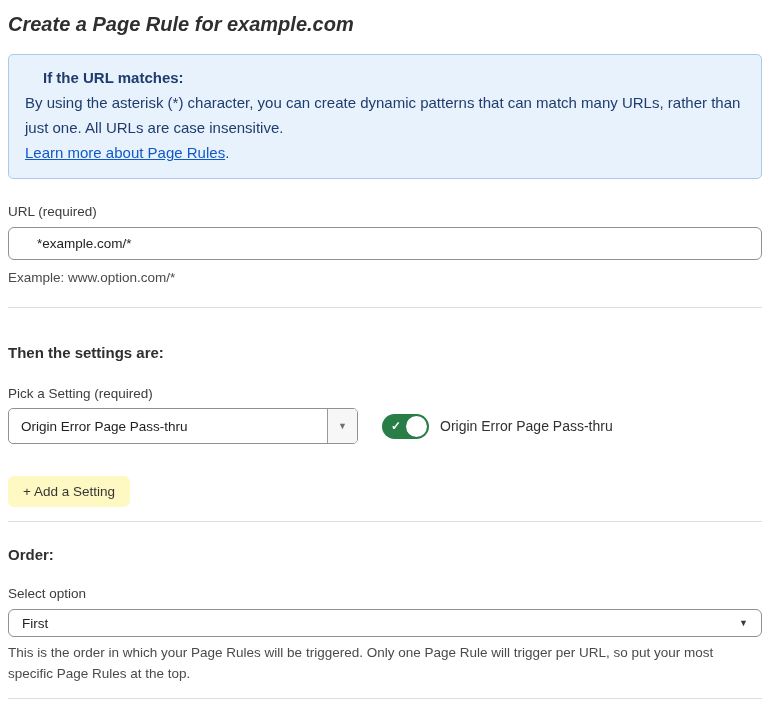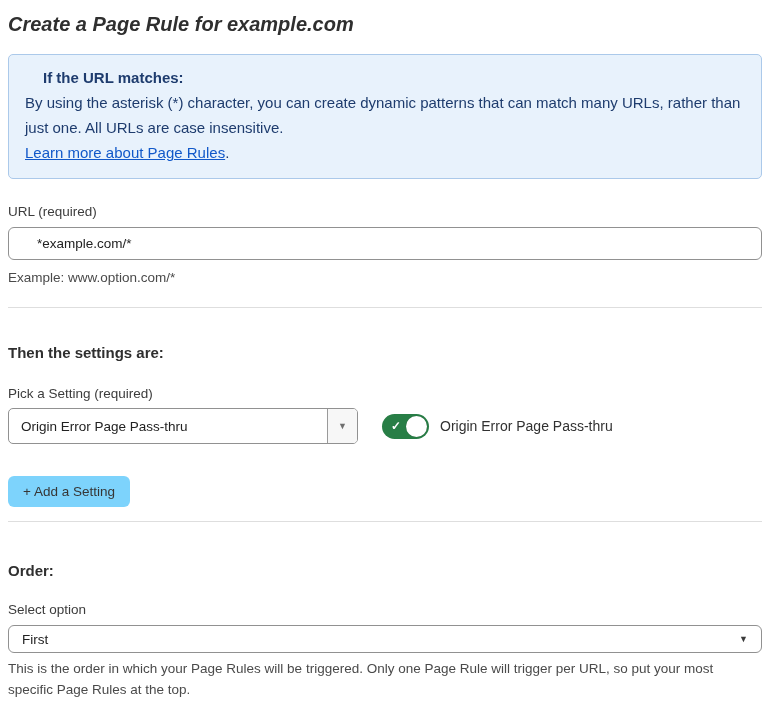--- a/index.html
+++ b/index.html
@@ -143,21 +143,21 @@
   }
   .btn {
     border: none;
     border-radius: 6px;
     font-family: "Liberation Sans", sans-serif;
     font-size: 13.5px;
     padding: 0 15px;
     height: 33px;
     cursor: pointer;
   }
-  .btn-gray { background: #7dd3fc; color: #363636; }
+  .btn-gray { background: #fef9c3; color: #363636; }
   .btn-blue { background: #0c6cf2; color: #ffffff; }
   .add-btn { margin-top: 32px; height: 31px; }
   .order-select {
     margin-top: 8px;
     width: 100%;
     height: 28px;
     border: 1px solid #919191;
     border-radius: 6px;
     background: #ffffff;
     display: flex;
@@ -213,21 +213,21 @@
       <span class="check">✓</span>
       <span class="knob"></span>
     </div>
     <span class="toggle-label">Origin Error Page Pass-thru</span>
   </div>
 
   <button class="btn btn-gray add-btn">+ Add a Setting</button>
 
   <hr class="footer-divider">
 
-  <h2 style="margin-top:40px">Order:</h2>
+  <h2 style="margin-top:24px">Order:</h2>
 
   <label class="label" style="margin-top:23px">Select option</label>
 
   <div class="order-select">
     <span>First</span>
     <span class="arrow">▼</span>
   </div>
 
   <p class="hint order-hint">This is the order in which your Page Rules will be triggered. Only one Page Rule will trigger per URL, so put your most specific Page Rules at the top.</p>
 

